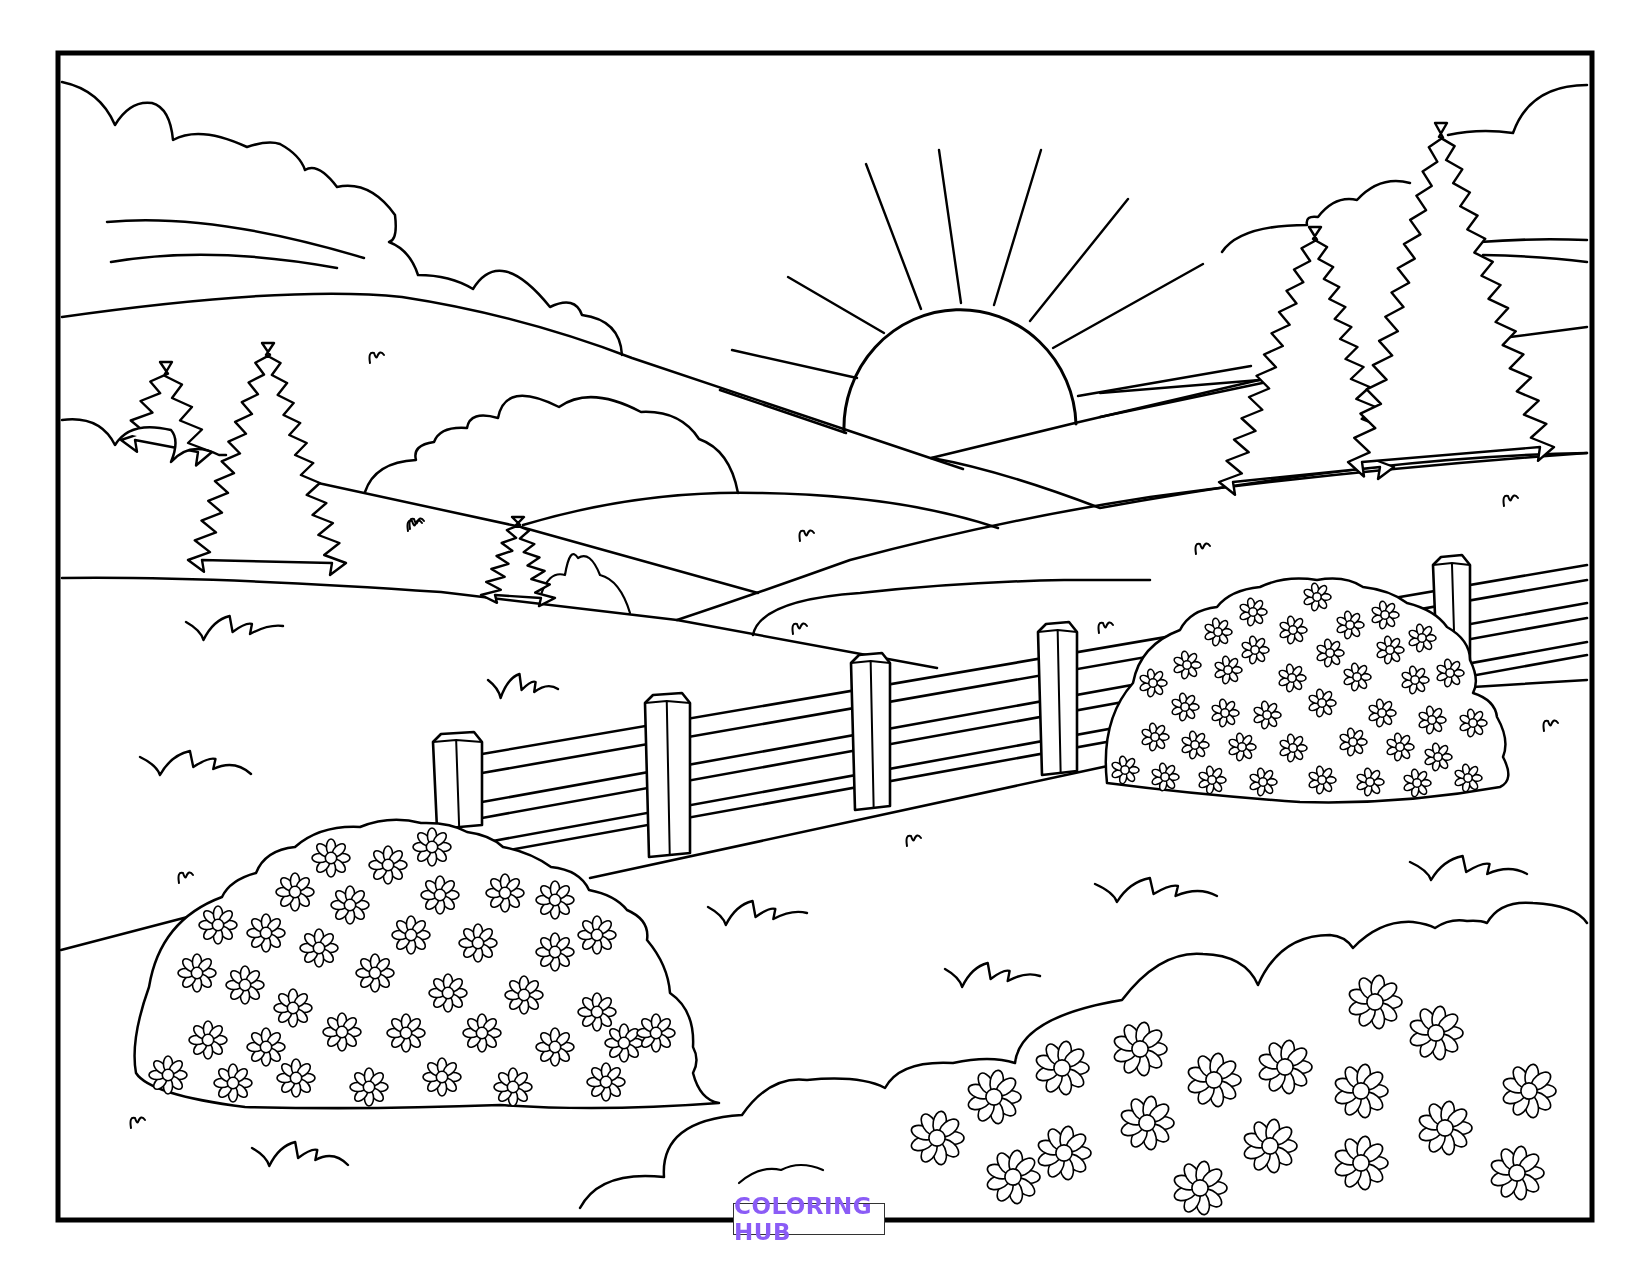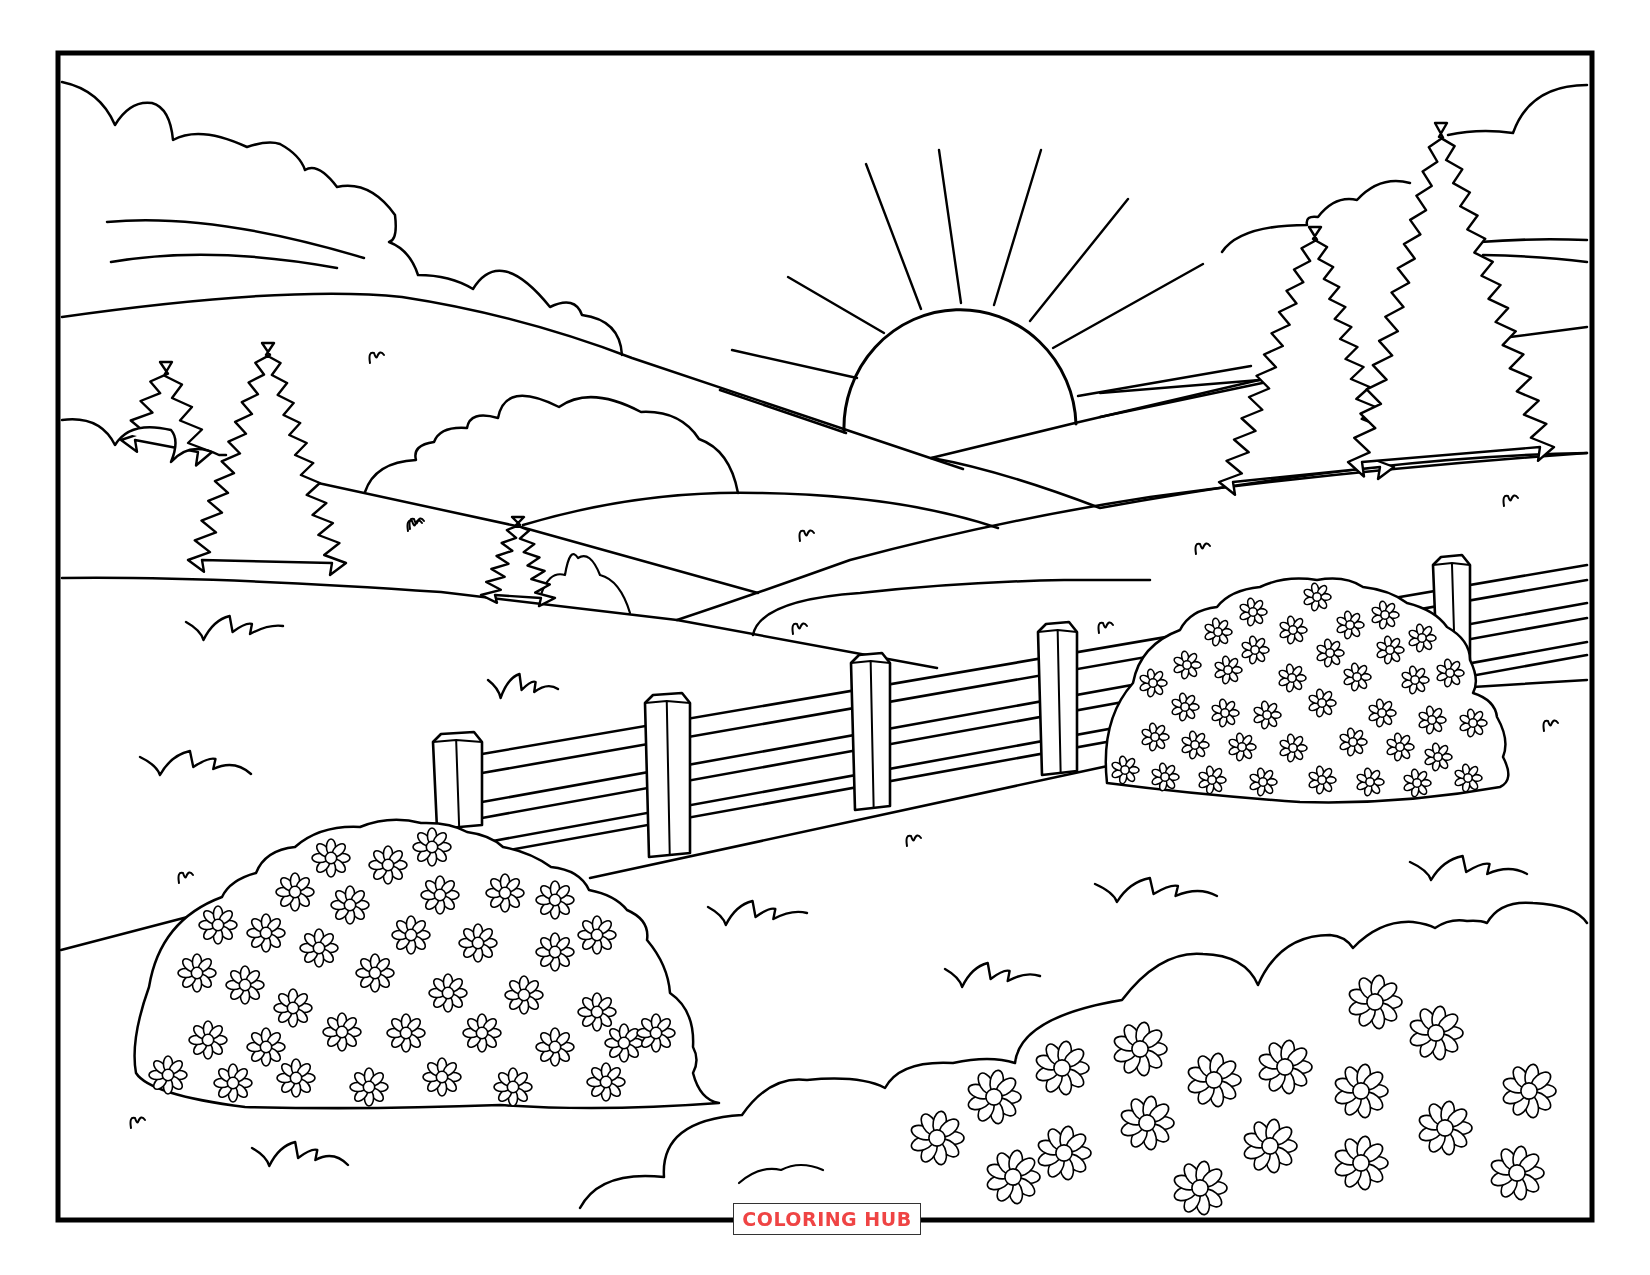--- a/index.html
+++ b/index.html
@@ -3,25 +3,25 @@
 <meta charset="utf-8">
 <style>
   html, body { margin: 0; padding: 0; background: #ffffff; }
   body { width: 1650px; height: 1275px; overflow: hidden; position: relative; }
   #scene { position: absolute; left: 0; top: 0; width: 1650px; height: 1275px; }
   #scene path, #scene line, #scene polyline, #scene circle, #scene ellipse {
     fill: none; stroke: #000; stroke-linecap: round; stroke-linejoin: round;
   }
   #scene .fill-white { fill: #ffffff; }
   .brand {
-    position: absolute; left: 733px; top: 1203px; width: 188px; height: 32px;
+    position: absolute; left: 733px; top: 1203px; width: 152px; height: 32px;
     background: #ffffff; border: 1.5px solid #333; box-sizing: border-box;
     display: flex; align-items: center; justify-content: center;
-    font-family: "DejaVu Sans", sans-serif; font-weight: bold; font-size: 19px;
-    letter-spacing: 0.5px; color: #ef4444;
+    font-family: "DejaVu Sans", sans-serif; font-weight: bold; font-size: 23px;
+    letter-spacing: 0.5px; color: #8b5cf6;
   }
 </style>
 </head>
 <body>
 
 <svg id="scene" viewBox="0 0 1650 1275" xmlns="http://www.w3.org/2000/svg">
   <g id="g-strokes">
       <path d="M62 82 Q100 90 115 125 Q130 100 152 103 Q170 108 173 140 Q200 125 247 147 Q268 140 280 144 Q300 155 305 170 Q318 162 337 187 Q370 180 395 215 Q398 240 389 242 Q410 250 418 275 Q450 275 473 289 Q500 245 550 307 Q575 295 582 315 Q620 320 622 355" stroke-width="2.5" class=""></path>
       <path d="M107 222 Q211 212 364 258" stroke-width="2.5" class=""></path>
       <path d="M111 262 Q211 245 337 268" stroke-width="2.5" class=""></path>

